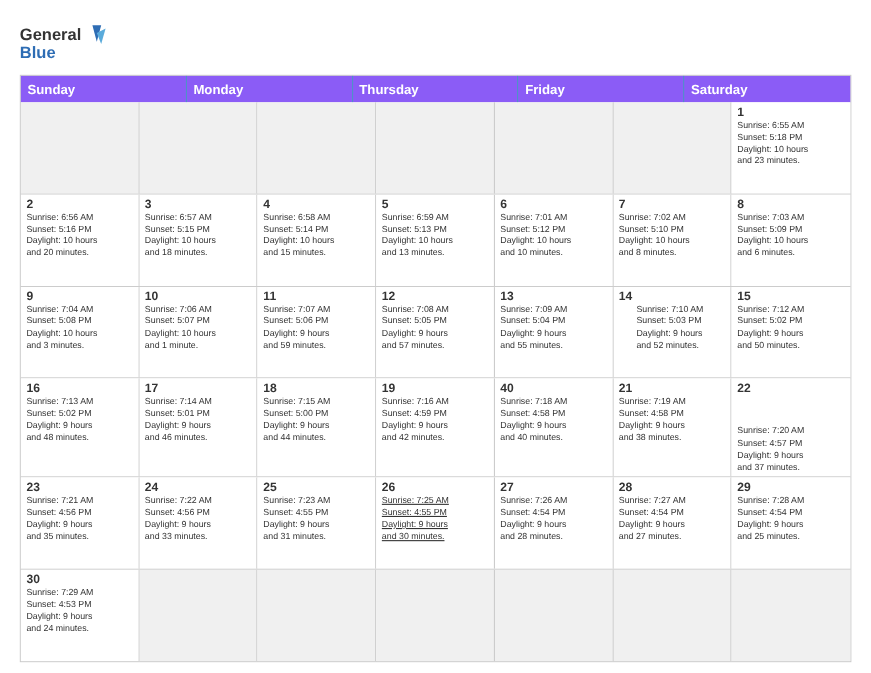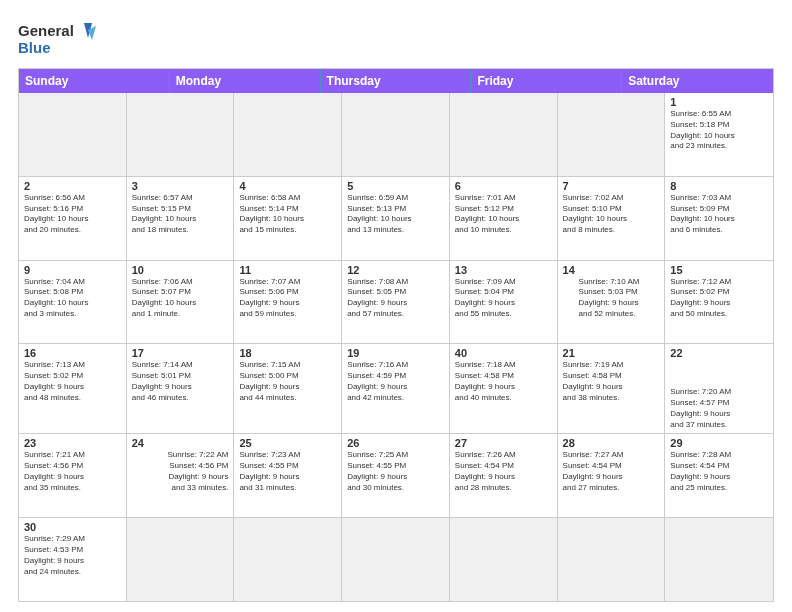--- a/index.html
+++ b/index.html
@@ -296,35 +296,35 @@
         <div class="cal-row">
           <div class="cal-cell">
             <span class="day-num">23</span>
             <div class="cell-info" style="white-space: pre-line;">Sunrise: 7:21 AM
 Sunset: 4:56 PM
 Daylight: 9 hours
 and 35 minutes.</div>
           </div>
           <div class="cal-cell">
             <span class="day-num">24</span>
-            <div class="cell-info" style="white-space: pre-line; text-align: right;">Sunrise: 7:22 AM
+            <div class="cell-info" style="white-space: pre-line;">Sunrise: 7:22 AM
 Sunset: 4:56 PM
 Daylight: 9 hours
 and 33 minutes.</div>
           </div>
           <div class="cal-cell">
             <span class="day-num">25</span>
             <div class="cell-info" style="white-space: pre-line;">Sunrise: 7:23 AM
 Sunset: 4:55 PM
 Daylight: 9 hours
 and 31 minutes.</div>
           </div>
           <div class="cal-cell">
             <span class="day-num">26</span>
-            <div class="cell-info" style="white-space: pre-line;">Sunrise: 7:25 AM
+            <div class="cell-info" style="white-space: pre-line; text-decoration: underline;">Sunrise: 7:25 AM
 Sunset: 4:55 PM
 Daylight: 9 hours
 and 30 minutes.</div>
           </div>
           <div class="cal-cell">
             <span class="day-num">27</span>
             <div class="cell-info" style="white-space: pre-line;">Sunrise: 7:26 AM
 Sunset: 4:54 PM
 Daylight: 9 hours
 and 28 minutes.</div>

